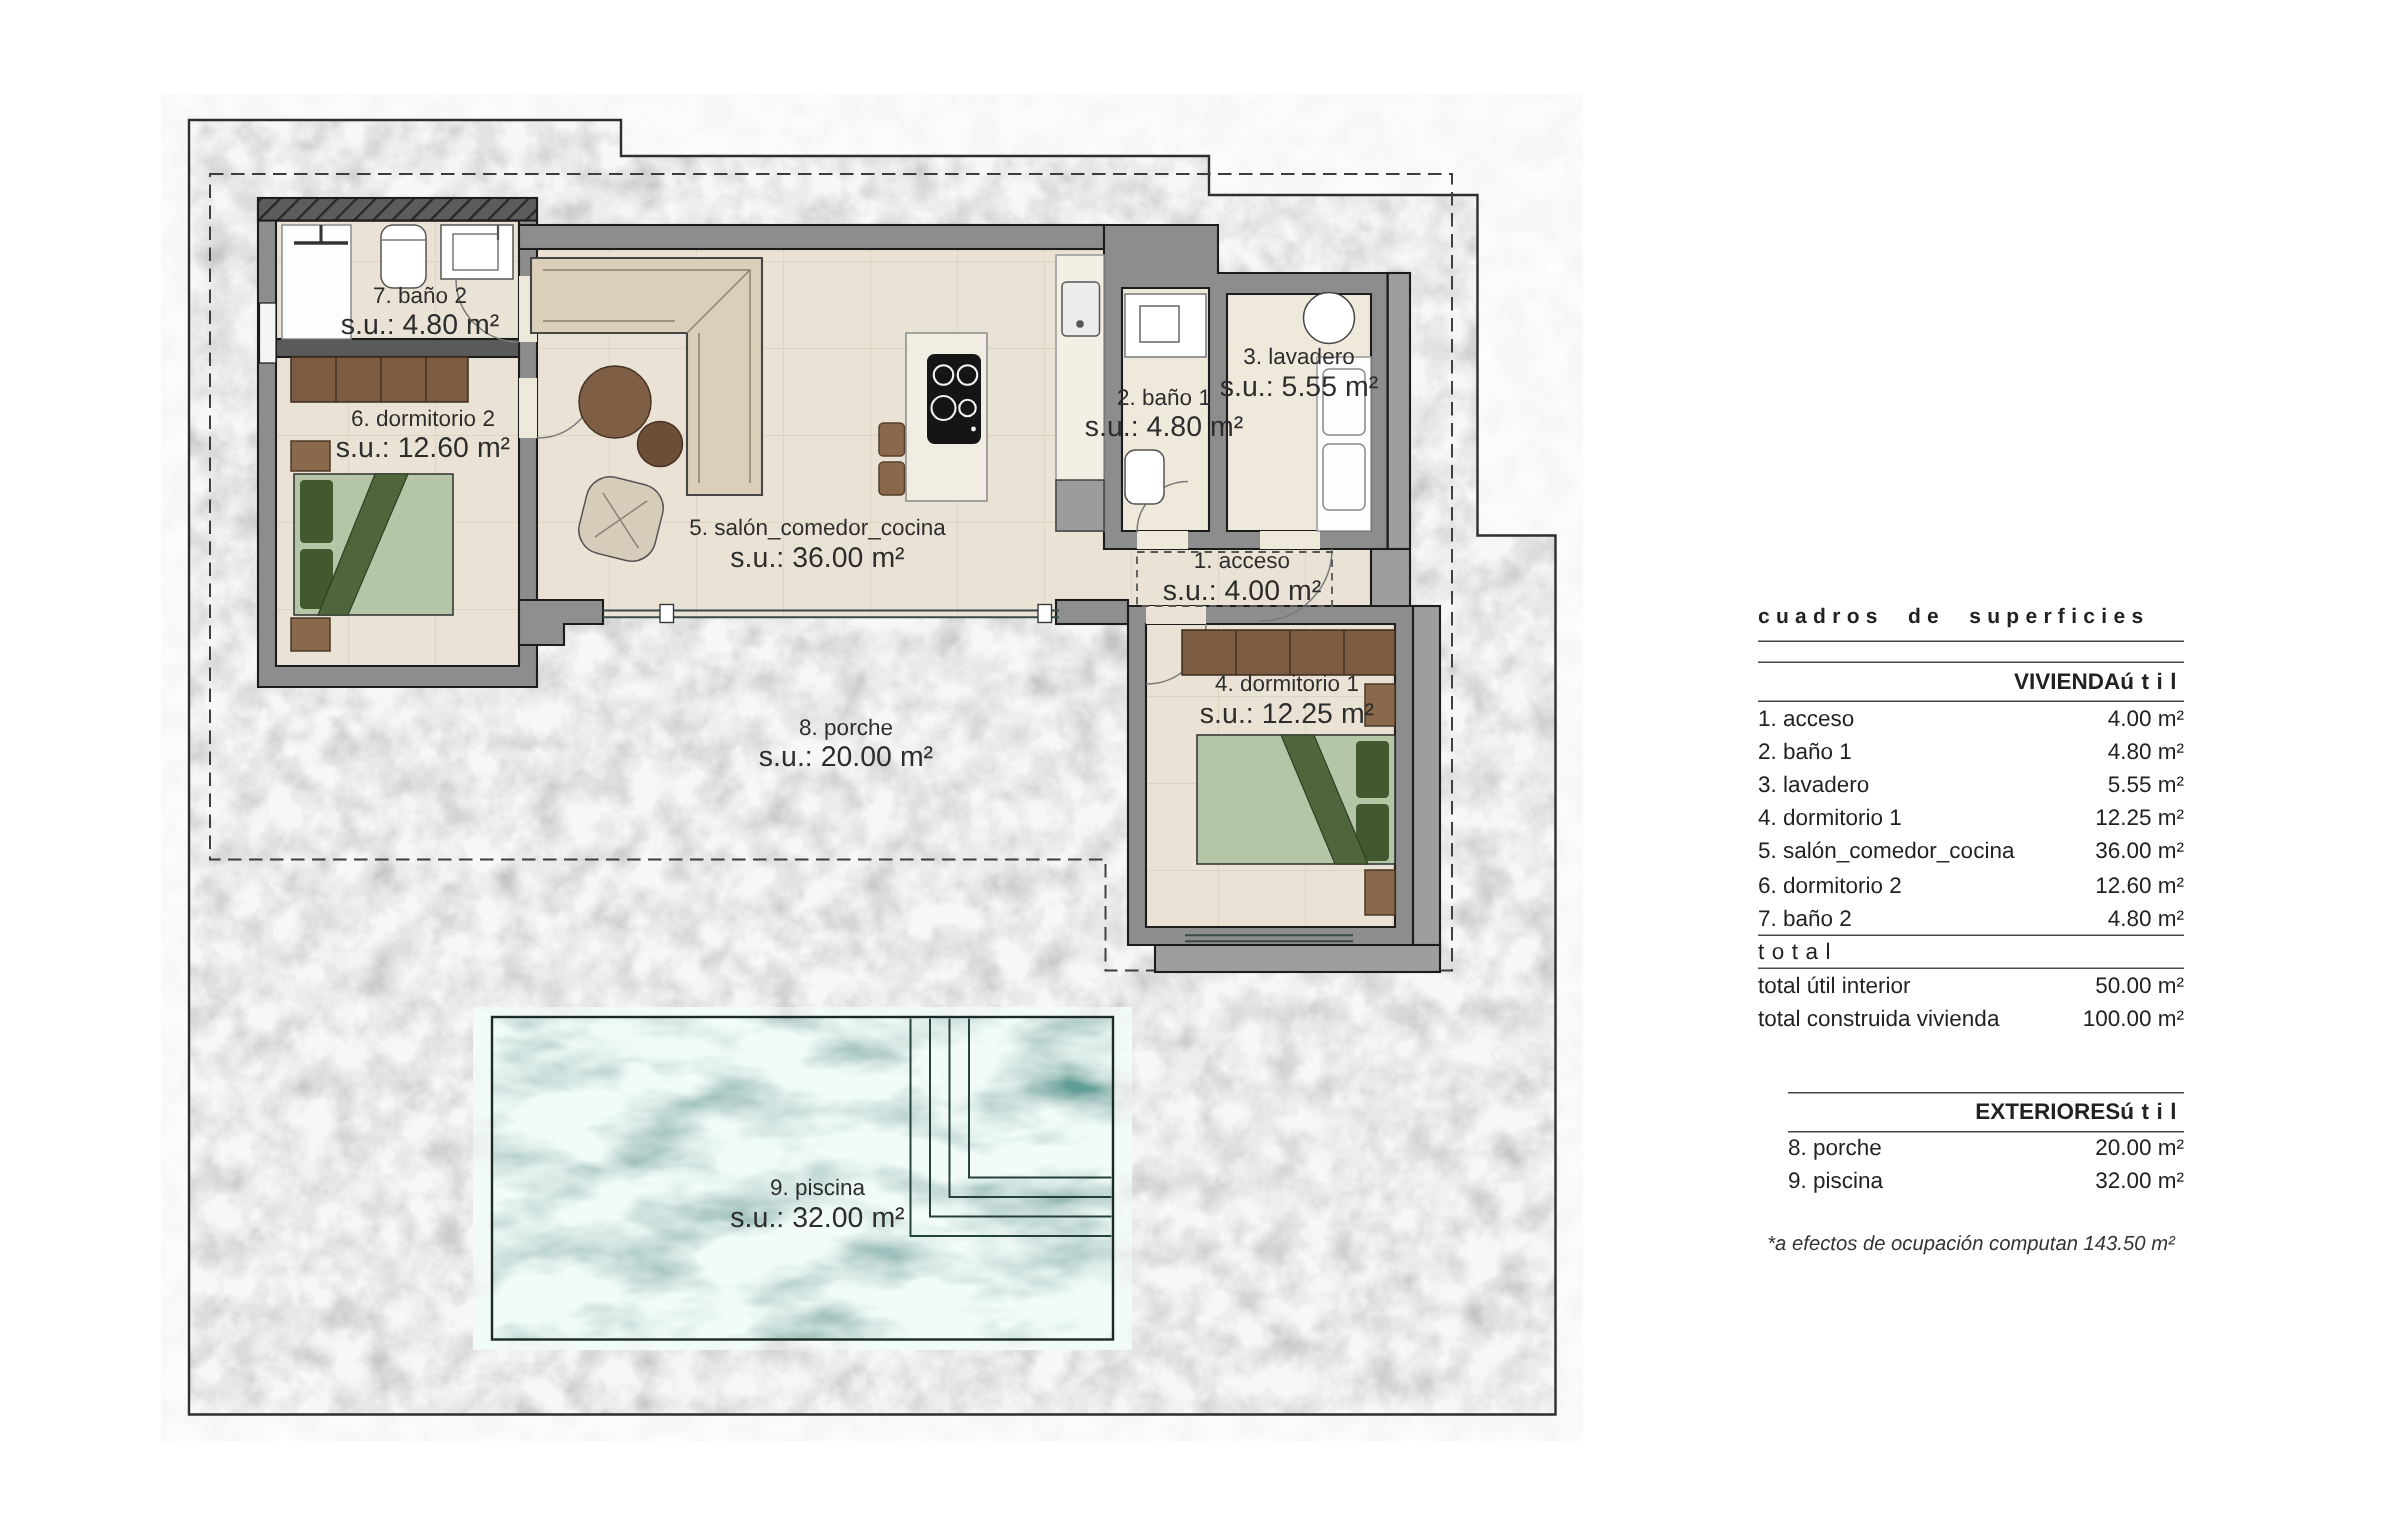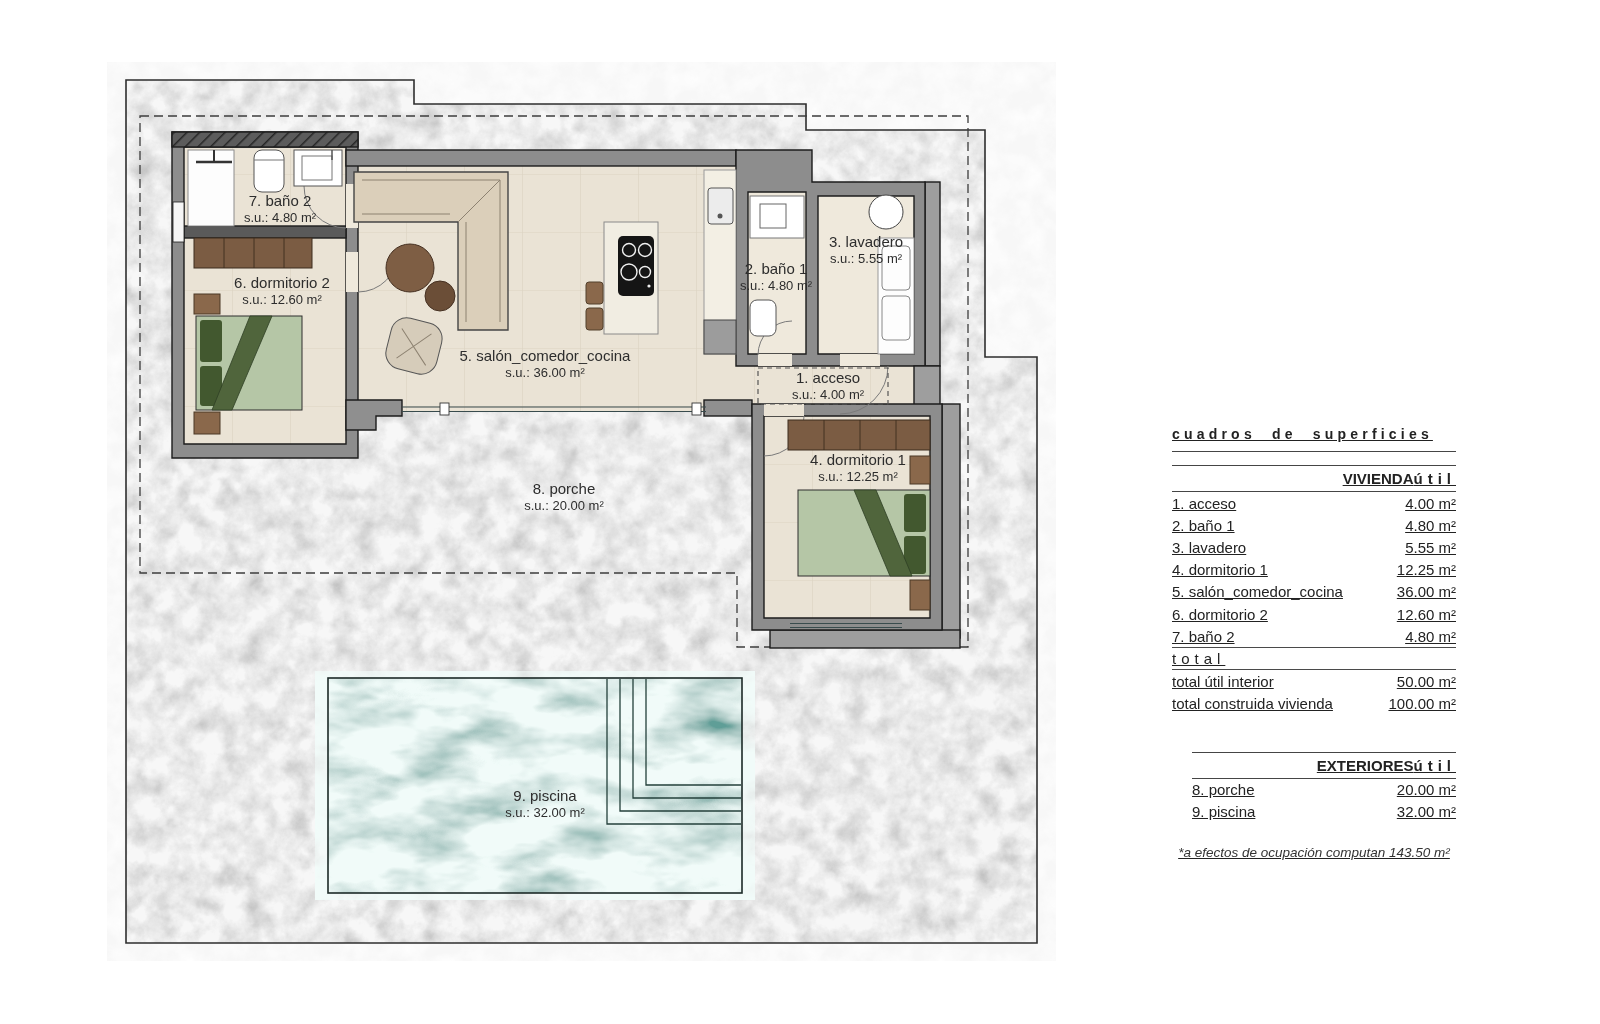--- a/index.html
+++ b/index.html
@@ -4,24 +4,24 @@
 <style>
   html,body{margin:0;padding:0;background:#ffffff;}
   .stage{position:relative;width:1600px;height:1024px;background:#ffffff;overflow:hidden;
          font-family:"Liberation Sans", sans-serif;color:#2e2e2e;}
   .plan-svg{position:absolute;left:0;top:0;}
 
   
   .room-label{position:absolute;transform:translate(-50%,-50%);text-align:center;
               white-space:nowrap;color:#2d2d2d;line-height:1.18;}
   .rl-name{font-size:15px;}
-  .rl-su{font-size:13px;}
+  .rl-su{font-size:19px;}
 
   
-  .panel{position:absolute;left:1172px;top:426px;width:284px;font-size:15px;color:#222;text-decoration:underline;}
+  .panel{position:absolute;left:1172px;top:402px;width:284px;font-size:15px;color:#222;}
   .panel-title{font-weight:bold;font-size:14px;letter-spacing:4.2px;word-spacing:8px;
                padding-bottom:9px;border-bottom:1.6px solid #454545;white-space:nowrap;}
   .tbl{margin-top:13px;border-top:1.4px solid #454545;}
   .thead{display:flex;justify-content:flex-end;align-items:center;height:25px;
          border-bottom:1.4px solid #454545;font-weight:bold;}
   .unit{letter-spacing:5px;font-weight:bold;}
   .row{display:flex;justify-content:space-between;align-items:center;height:22.2px;}
   .tdivider{height:21px;display:flex;align-items:center;letter-spacing:5px;
             border-top:1.3px solid #4a4a4a;border-bottom:1.3px solid #4a4a4a;}
   .tbl2{margin-top:37px;margin-left:20px;}

